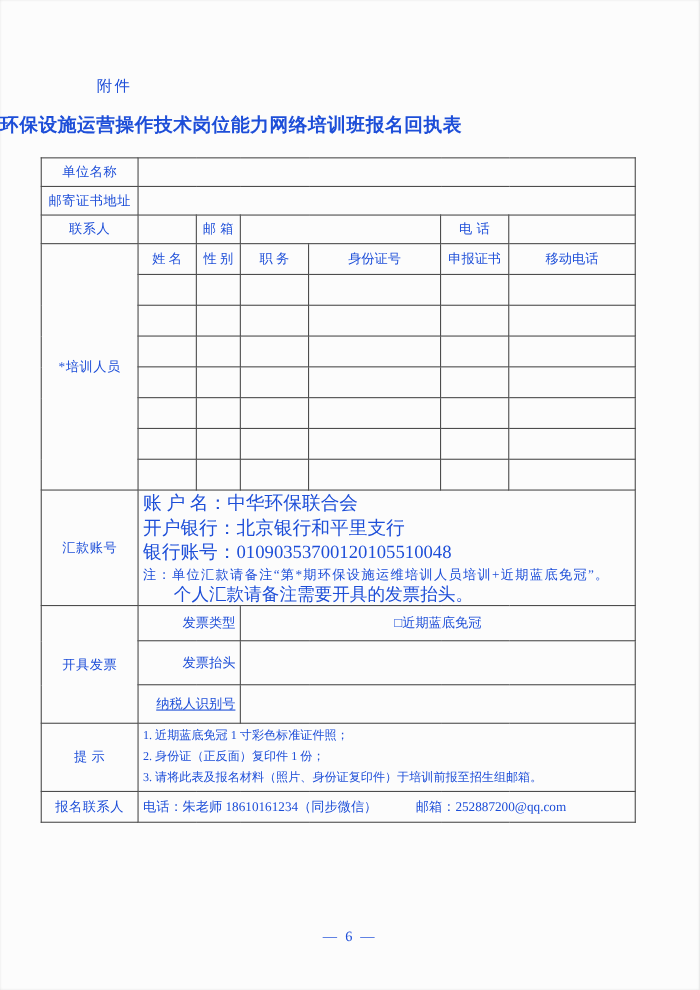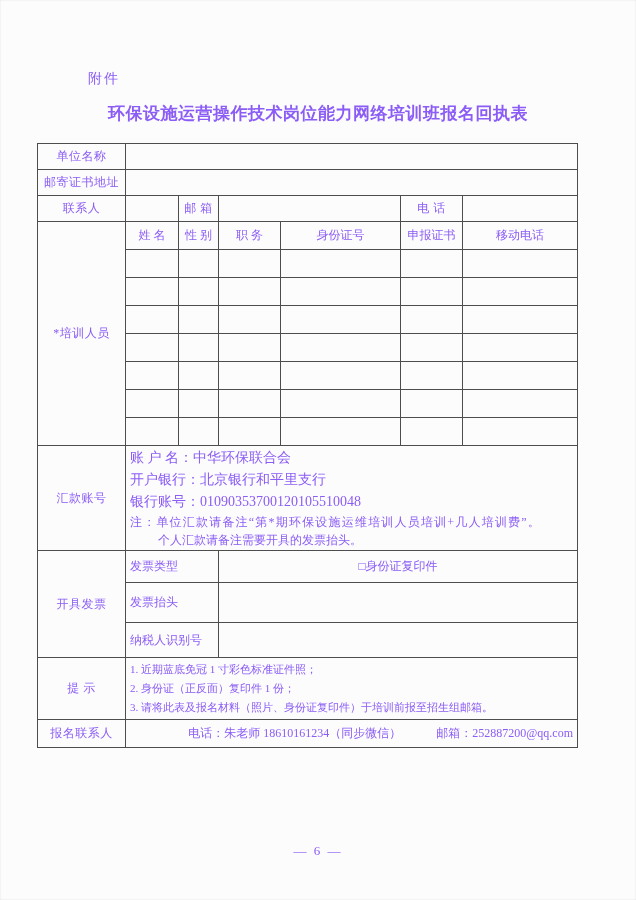--- a/index.html
+++ b/index.html
@@ -1,65 +1,65 @@
 <!DOCTYPE html>
 <html><head>
 <meta charset="utf-8">
 <style>
   html,body { margin:0; padding:0; background:#e8e8e8; }
   .paper {
     position:relative;
     width:636px; height:900px;
     margin:0 auto;
     background:#fcfcfc;
-    color:#8b5cf6;
+    color:#1d4ed8;
     font-family:"Liberation Serif","DejaVu Serif",serif;
     overflow:hidden;
     box-shadow:inset 0 0 2px #ddd;
   }
   .attachment {
     position:absolute; left:88px; top:70px;
     font-size:14px; letter-spacing:2px;
   }
   .title {
     position:absolute; left:0; right:0; top:102px;
-    text-align:center;
+    text-align:left;
     font-size:17px; font-weight:bold; letter-spacing:0.5px;
   }
   table.form {
     position:absolute; left:37px; top:143px;
     width:540px;
     border-collapse:collapse; table-layout:fixed;
   }
   table.form td {
     border:1px solid #4d4d4d;
     font-size:12px;
     padding:0 4px;
     vertical-align:middle;
     overflow:hidden;
     white-space:nowrap;
   }
   td.lbl   { text-align:center; letter-spacing:0.5px; white-space:nowrap; padding:0 2px; }
-  td.sublbl{ text-align:left; }
+  td.sublbl{ text-align:right; }
   td.hdr   { text-align:center; }
   td.center{ text-align:center; }
   tr.h25 td { height:25px; }
   tr.h27 td { height:27px; }
   tr.h32 td { height:31px; }
   tr.h40 td { height:39px; }
-  tr.h35 td { height:34px; }
+  tr.h35 td { height:34px;text-decoration:underline; }
   tr.h62 td { height:61px; }
   tr.h28 td { height:27px;margin-top:30px; }
   td.remit { padding:6px 0 4px 14px; height:104px; vertical-align:middle; }
-  .remit-line { line-height:22px; font-size:14px; }
+  .remit-line { line-height:22px; font-size:17px; }
   .remit-note1 { line-height:19px; font-size:12px; letter-spacing:1.2px; }
-  .remit-note2 { line-height:17px; font-size:12px; padding-left:28px; }
+  .remit-note2 { line-height:17px; font-size:16px; padding-left:28px; }
   td.tips { padding:4px 0 4px 8px; }
   .tip-line { line-height:19px; font-size:11px; }
-  td.contact { padding-left:8px;text-align:right; }
+  td.contact { padding-left:8px; }
   .contact-email { margin-left:32px; }
   .footer-note {
     position:absolute; left:0; right:0; top:752px;
     text-align:center;
     font-weight:bold; font-size:14.5px;
   }
   .footer-line {
     display:block; line-height:36px;
   }
   .footer-line > span {
@@ -172,28 +172,28 @@
           <td></td>
           <td></td>
           <td></td>
         </tr>
         <tr id="remit-row">
         <td class="lbl">汇款账号</td>
         <td colspan="6" class="remit">
           <div class="remit-line">账 户 名：中华环保联合会</div>
           <div class="remit-line">开户银行：北京银行和平里支行</div>
           <div class="remit-line">银行账号：01090353700120105510048</div>
-          <div class="remit-note1">注：单位汇款请备注“第*期环保设施运维培训人员培训+几人培训费”。</div>
+          <div class="remit-note1">注：单位汇款请备注“第*期环保设施运维培训人员培训+近期蓝底免冠”。</div>
           <div class="remit-note2">个人汇款请备注需要开具的发票抬头。</div>
         </td>
       </tr>
       <tr class="h32">
         <td class="lbl" rowspan="3">开具发票</td>
         <td colspan="2" class="sublbl">发票类型</td>
-        <td colspan="4" class="center">□身份证复印件</td>
+        <td colspan="4" class="center">□近期蓝底免冠</td>
       </tr>
       <tr class="h40">
         <td colspan="2" class="sublbl">发票抬头</td>
         <td colspan="4"></td>
       </tr>
       <tr class="h35">
         <td colspan="2" class="sublbl">纳税人识别号</td>
         <td colspan="4"></td>
       </tr>
       <tr class="h62">

